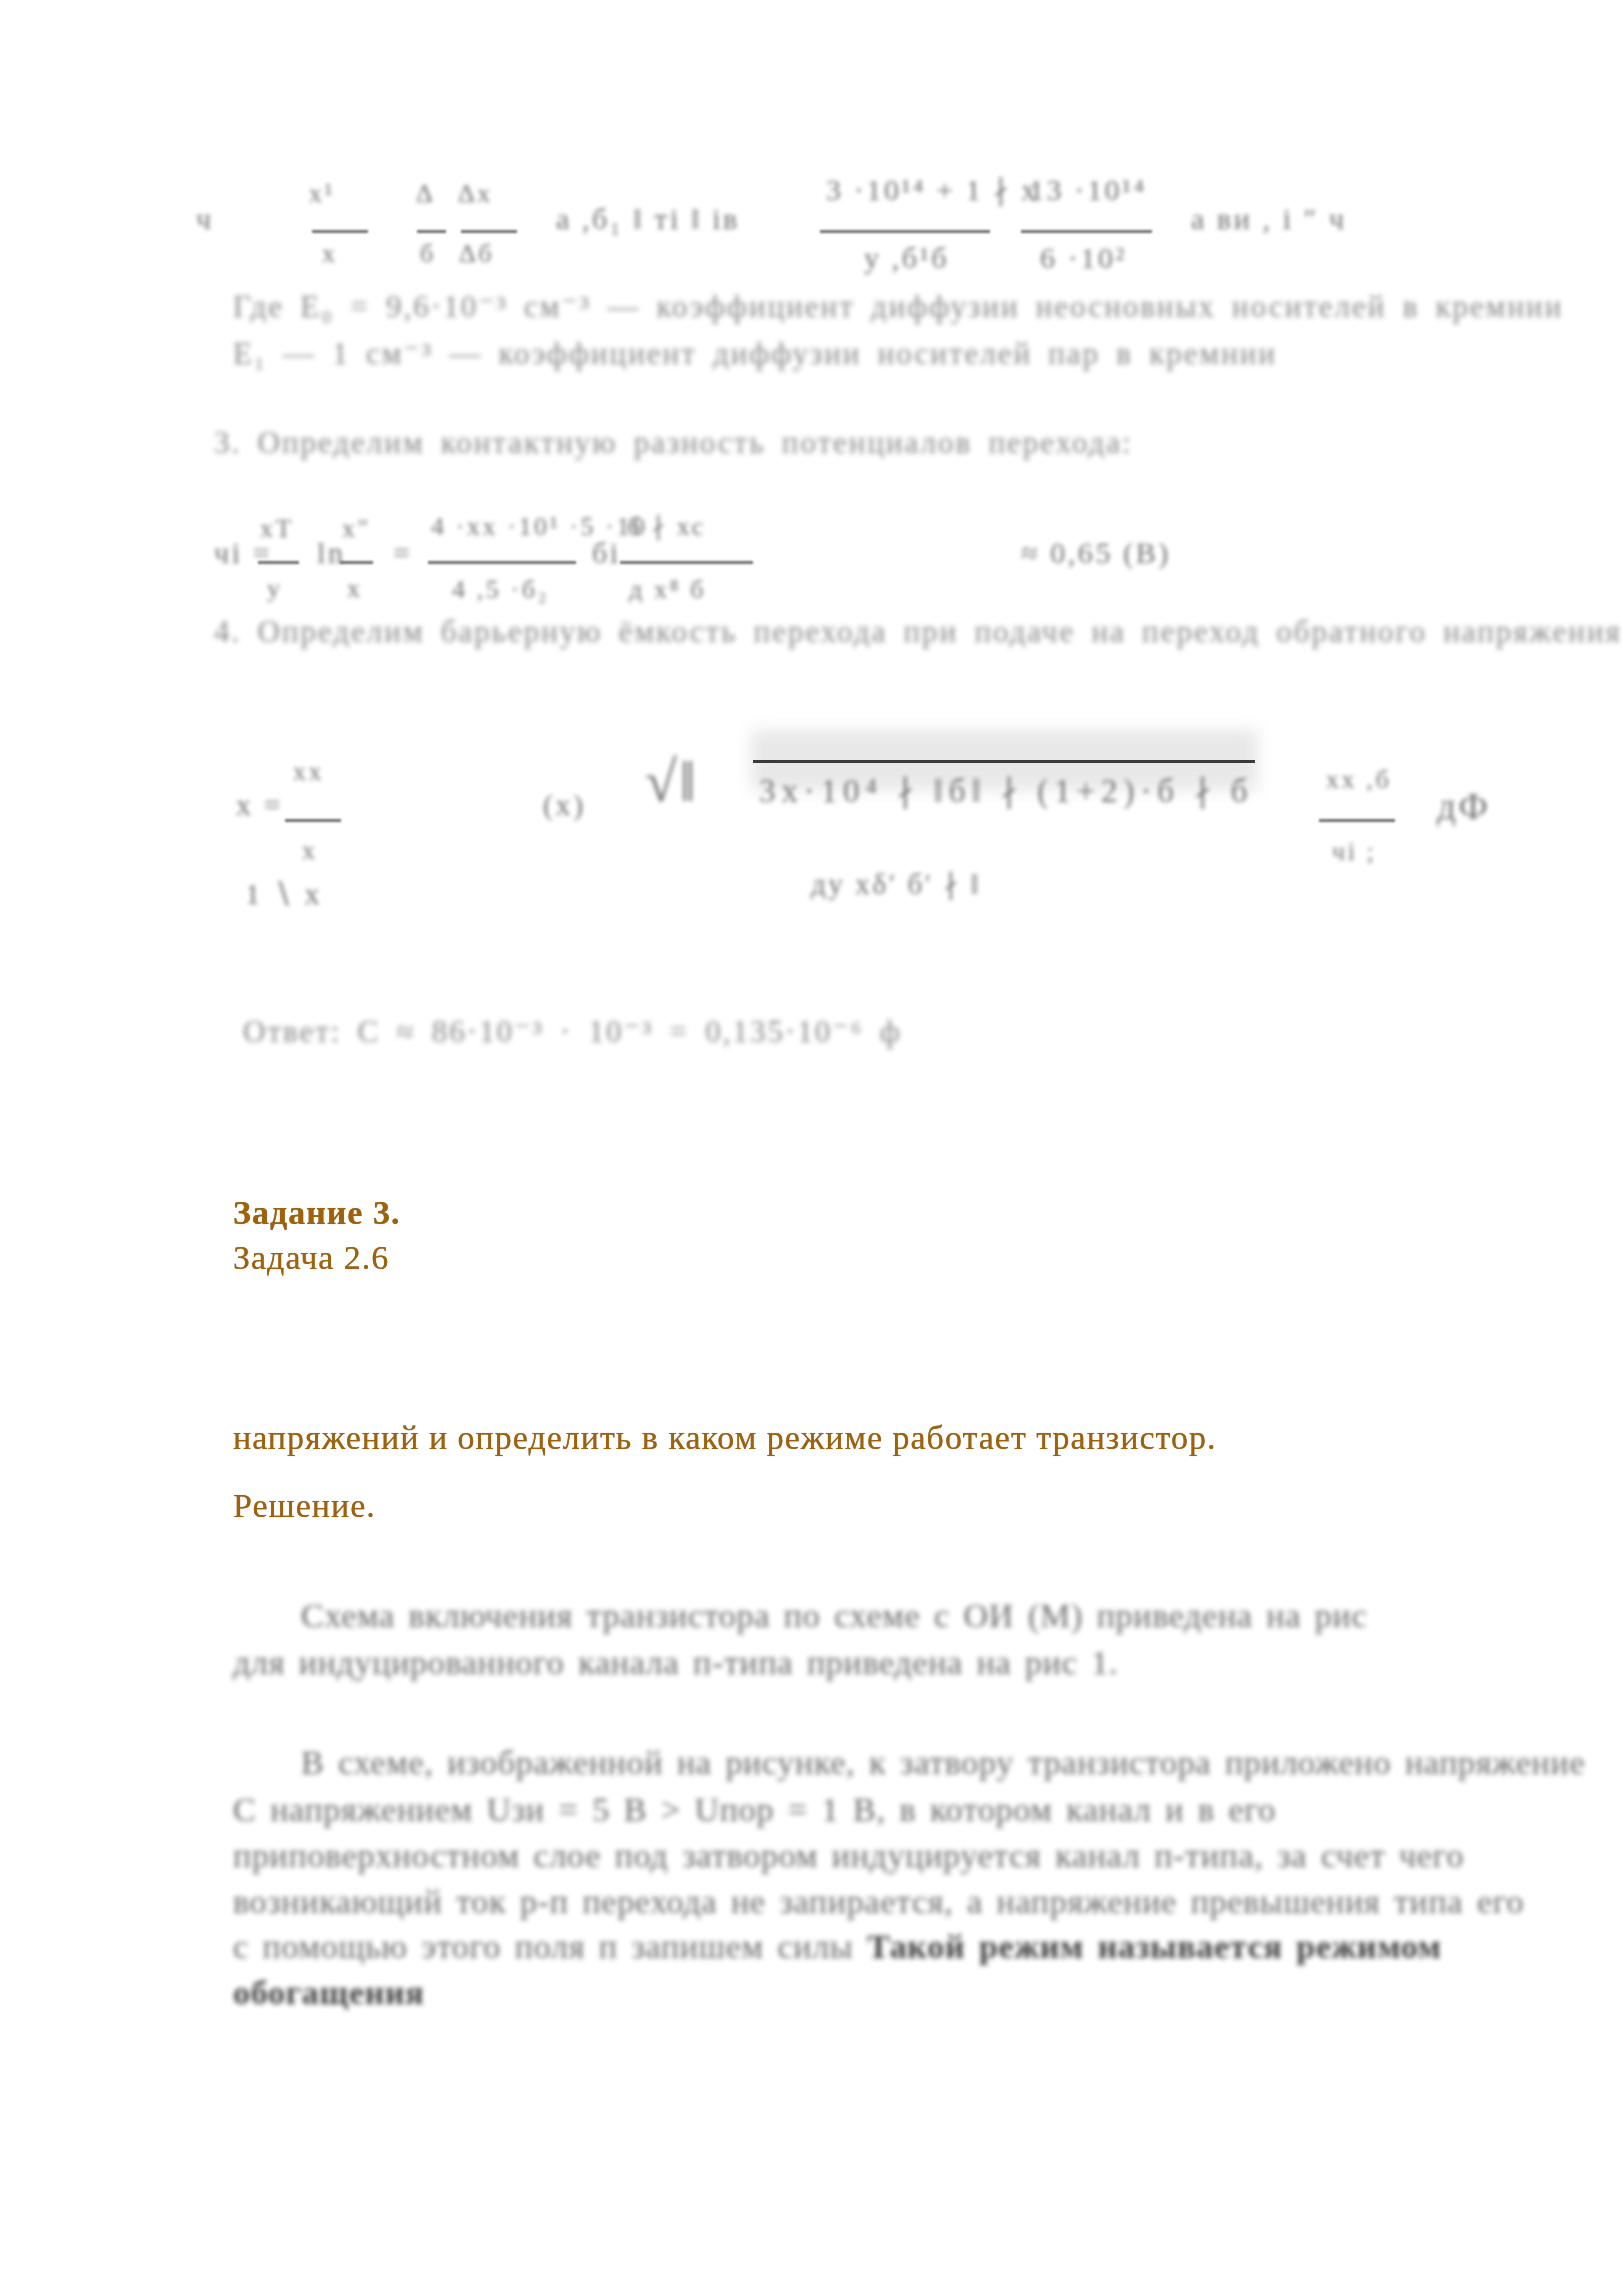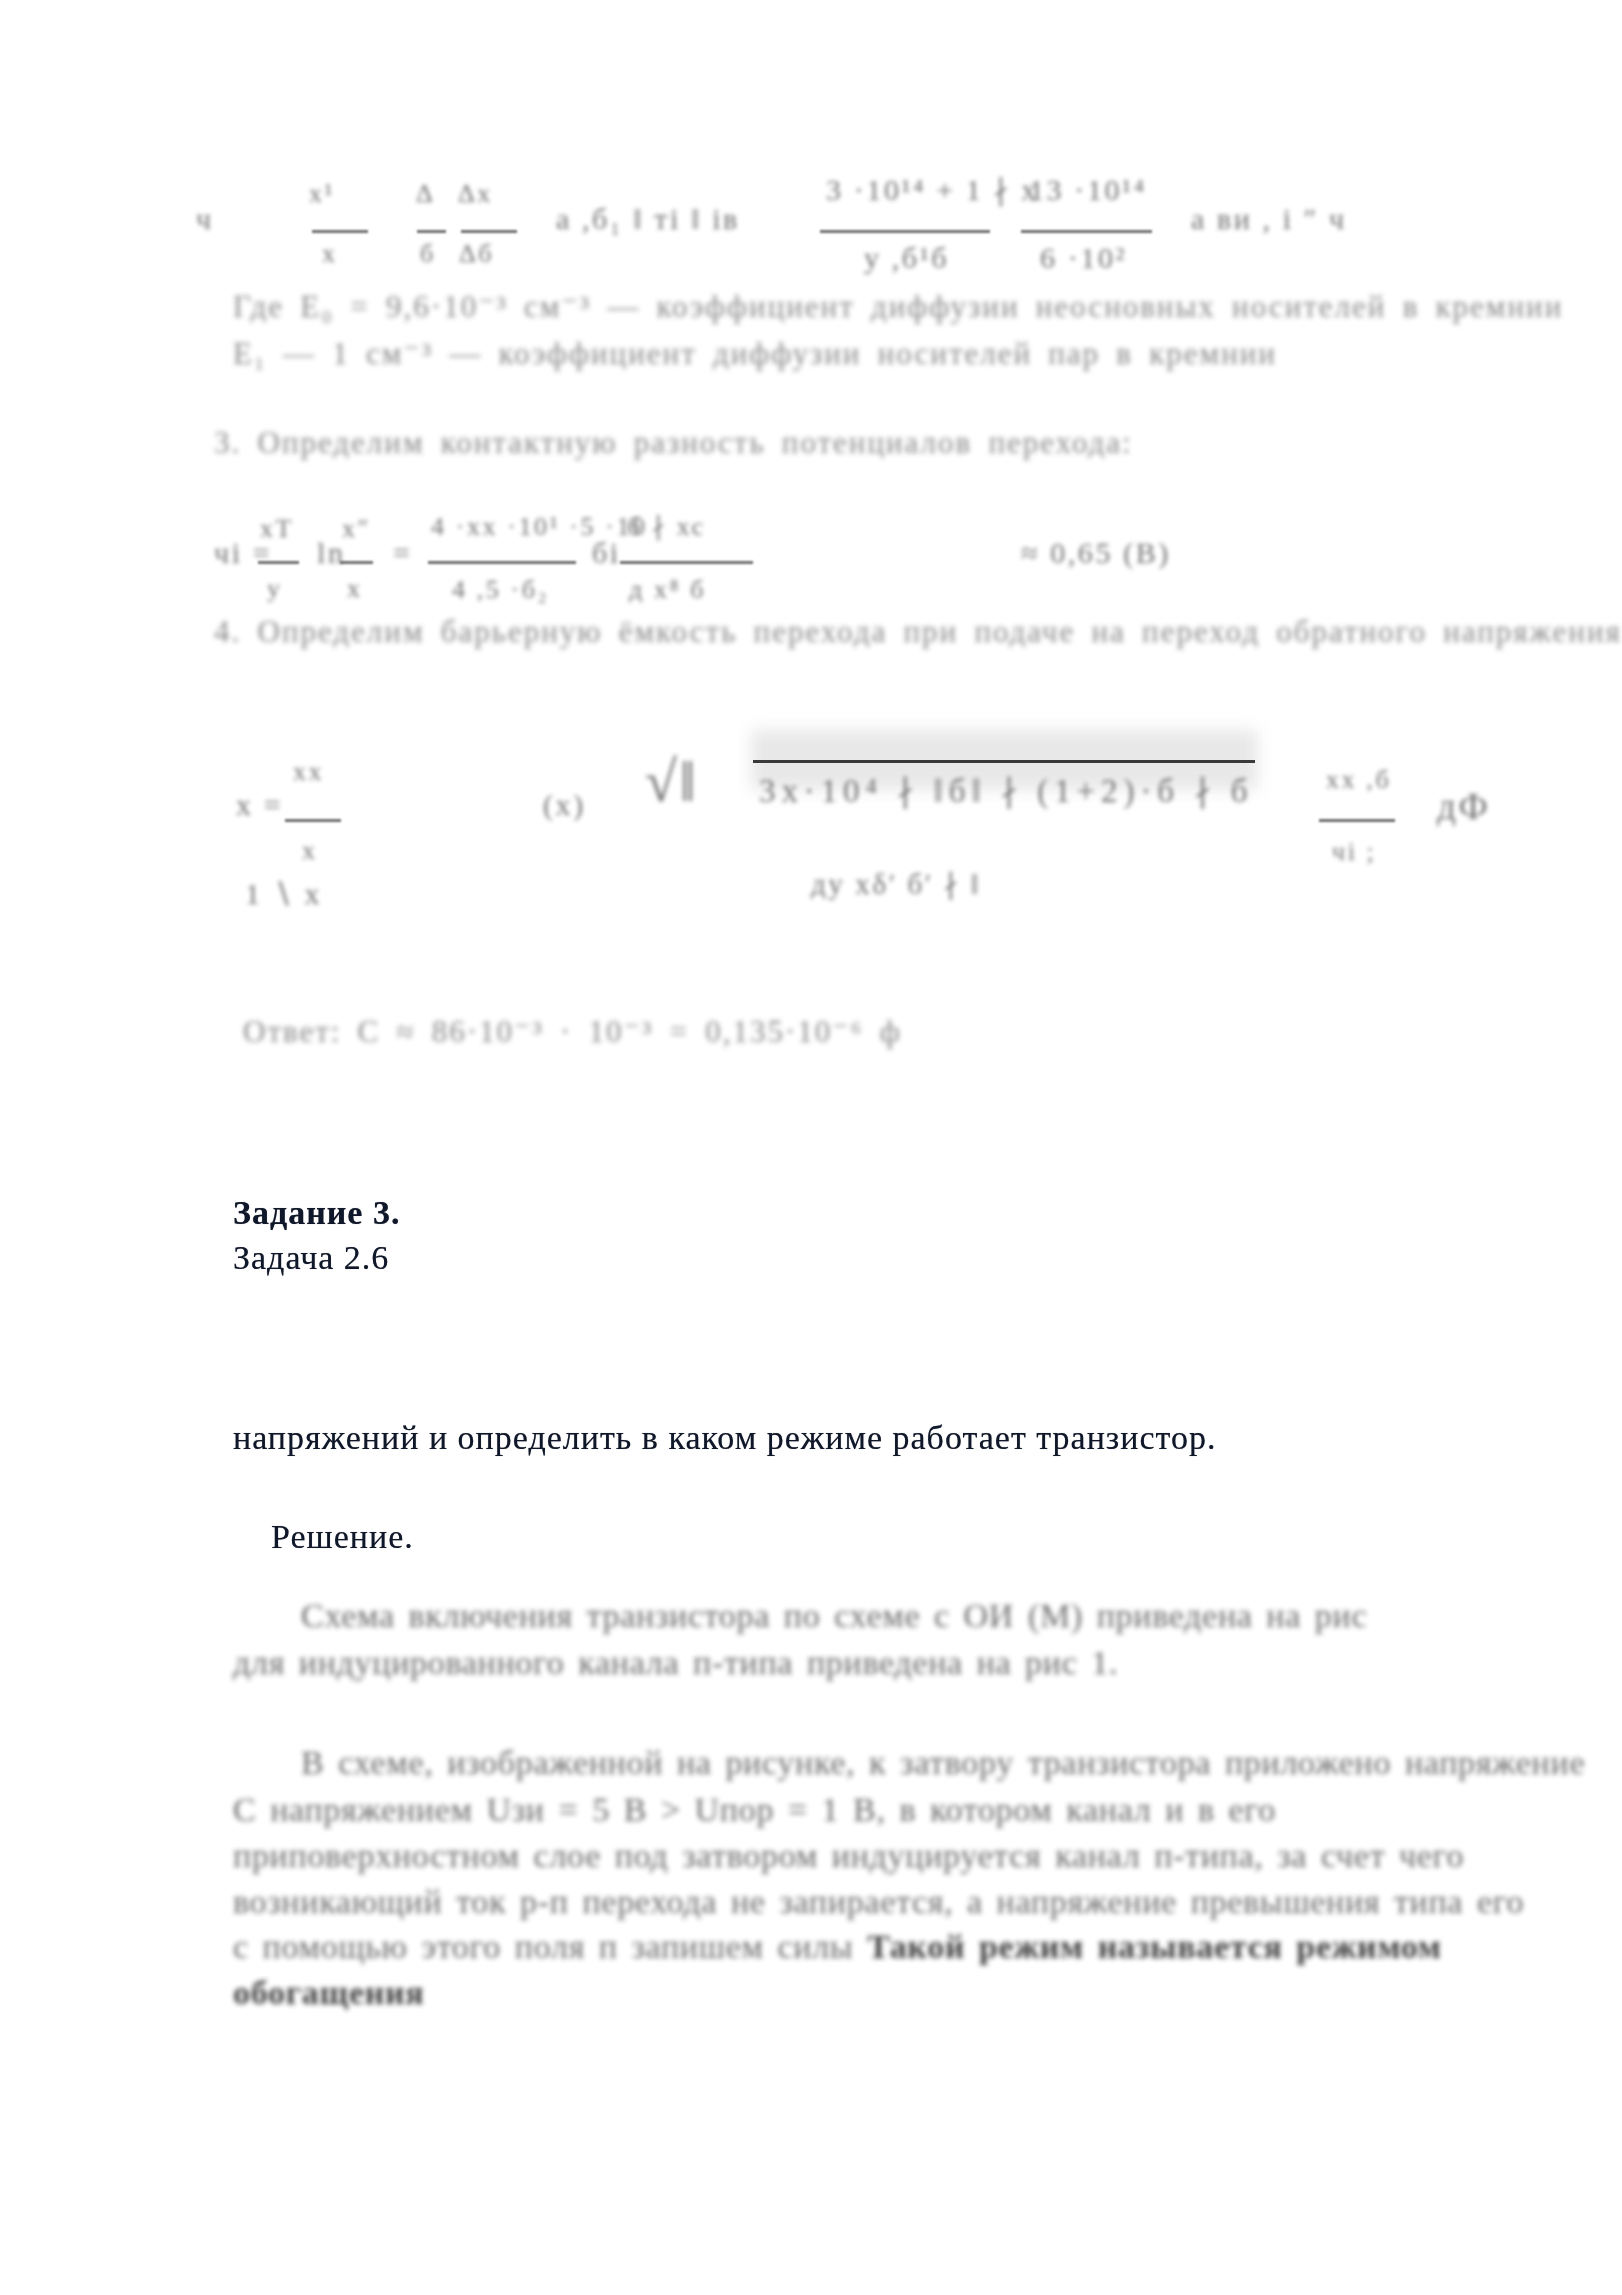--- a/index.html
+++ b/index.html
@@ -8,21 +8,21 @@
     width:1623px;height:2295px;
     background:#ffffff;
     font-family:"Liberation Serif","DejaVu Serif",serif;
     color:#0a0a0a;
     overflow:hidden;
   }
   
   .t{position:absolute;white-space:nowrap;line-height:1;font-size:34px;}
   .bold{font-weight:bold;}
   
-  .sharp{color:#0f172a;text-shadow:0 0 0.7px rgba(0,0,0,.55);letter-spacing:1px;}
+  .sharp{color:#a16207;text-shadow:0 0 0.7px rgba(0,0,0,.55);letter-spacing:1px;}
   .sharp sub{font-size:21px;letter-spacing:0;}
   
   .btx{color:#7a7a7a;filter:blur(2.9px);opacity:.9;font-size:31px;letter-spacing:2px;word-spacing:6.5px;}
   
   .fx{position:absolute;white-space:nowrap;line-height:1;
       font-family:"Liberation Serif","DejaVu Sans",serif;
       color:#666666;filter:blur(2.3px);opacity:.92;font-size:30px;letter-spacing:2.6px;}
   .fx.small{font-size:26px;}
   .fx.big{font-size:58px;}
   
@@ -106,21 +106,21 @@
 
   <div class="t btx" style="left:243px;top:1016px;">Ответ: С ≈ 86·10⁻³ · 10⁻³ = 0,135·10⁻⁶ ф</div>
 
   <div class="t sharp bold" style="left:233px;top:1196px;">Задание 3.</div>
   <div class="t sharp" style="left:233px;top:1241px;">Задача 2.6</div>
 
 
 
   <div class="t sharp" style="left:233px;top:1421px;">напряжений и определить в каком режиме работает транзистор.</div>
 
-  <div class="t sharp" style="left:233px;top:1520px;margin-left:38px;">Решение.</div>
+  <div class="t sharp" style="left:233px;top:1489px;">Решение.</div>
 
   <div class="t bp" style="left:301px;top:1599px;">Схема включения транзистора по схеме с ОИ (М) приведена на рис</div>
   <div class="t bp" style="left:233px;top:1646px;">для индуцированного канала п-типа приведена на рис 1.</div>
 
   <div class="t bp" style="left:301px;top:1746px;">В схеме, изображенной на рисунке, к затвору транзистора приложено напряжение</div>
   <div class="t bp" style="left:233px;top:1793px;">С напряжением Uзи = 5 В &gt; Uпор = 1 В, в котором канал и в его</div>
   <div class="t bp" style="left:233px;top:1839px;">приповерхностном слое под затвором индуцируется канал п-типа, за счет чего</div>
   <div class="t bp" style="left:233px;top:1885px;">возникающий ток р-п перехода не запирается, а напряжение превышения типа его</div>
 
   <div class="t bp" style="left:233px;top:1930px;">

